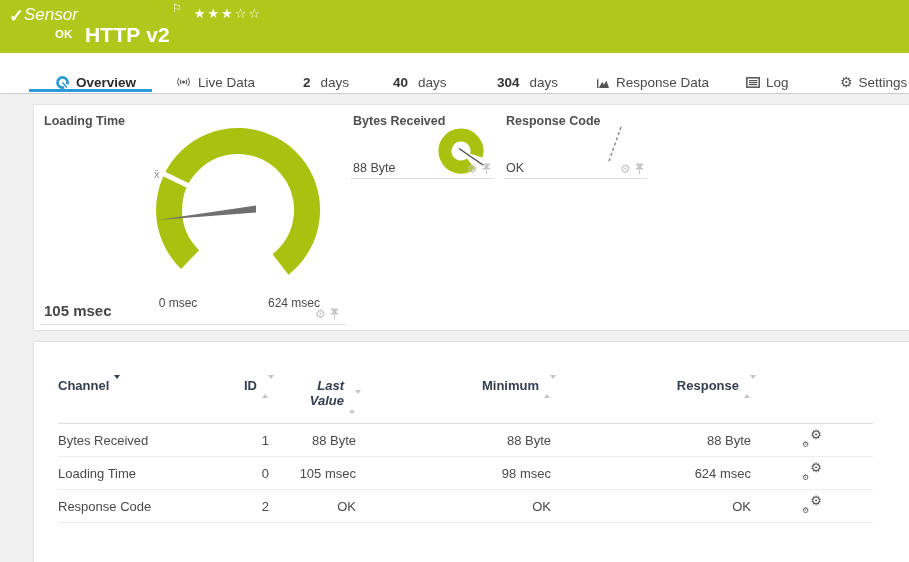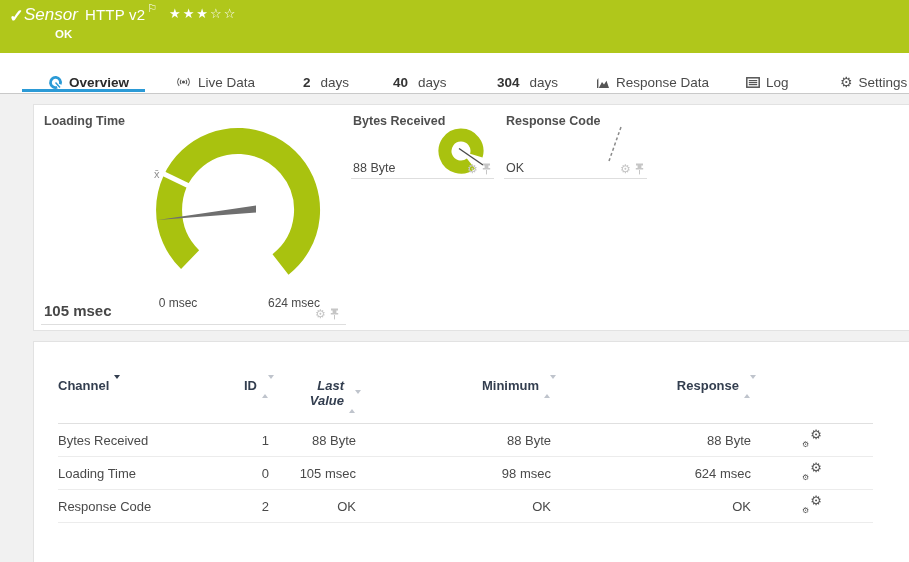--- a/index.html
+++ b/index.html
@@ -9,21 +9,21 @@
     font-family:"Liberation Sans", sans-serif;
     background:#f1f1f1;
     color:#4a4a4a;
   }
 
   
   .topbar { position:absolute; left:0; top:0; width:909px; height:53px; background:#b0c71b; }
   .topbar .check { position:absolute; left:9px; top:5px; color:#fff; font-size:18px; font-weight:700; }
   .titlerow { position:absolute; left:24px; top:3px; display:flex; align-items:flex-start; color:#fff; white-space:nowrap; }
   .titlerow .prefix { font-style:italic; font-size:17px; line-height:24px; margin-right:7px; }
-  .titlerow .sname  { font-weight:400; font-size:15px; line-height:23px; letter-spacing:.2px; }
+  .titlerow .sname  { font-weight:700; font-size:21px; line-height:23px; letter-spacing:.2px;margin-top:20px; }
   .titlerow .flag   { font-size:11px; margin:-1px 0 0 2px; }
   .titlerow .stars  { font-size:13px; letter-spacing:2px; margin:3px 0 0 12px; }
   .topbar .status   { position:absolute; left:55px; top:28px; color:#fff; font-size:11.5px; font-weight:700; }
 
   
   .tabstrip { position:absolute; left:0; top:53px; width:909px; height:41px; background:#fff; border-bottom:1px solid #c9c9c9; }
   .tab { position:absolute; top:20px; height:18px; display:flex; align-items:center; gap:6px; font-size:13.5px; color:#444; cursor:pointer; white-space:nowrap; }
   .tab .num { font-weight:700; color:#333; margin-right:4px; }
   .tab .lbl { color:#4a4a4a; }
   .tab.active .lbl { color:#2b2b2b; font-weight:700; }
@@ -77,21 +77,21 @@
   <div class="titlerow">
     <span class="prefix">Sensor</span>
     <span class="sname">HTTP v2</span>
     <span class="flag">⚐</span>
     <span class="stars">★★★☆☆</span>
   </div>
   <div class="status">OK</div>
 </div>
 
 <div class="tabstrip">
-  <div class="tab active" style="left:48px">
+  <div class="tab active" style="left:55px">
     <span class="ticon">
       <svg width="15" height="15" viewBox="0 0 14 14">
         <path d="M11.4 8.6 A4.7 4.7 0 1 0 8.6 11.4" fill="none" stroke="#2b9ad6" stroke-width="2.6"></path>
         <line x1="7" y1="7" x2="11.2" y2="11.6" stroke="#2b9ad6" stroke-width="1.4"></line>
       </svg>
     </span>
     <span class="lbl">Overview</span>
     <div class="active-underline" style="left:-26px"></div>
   </div>
 

